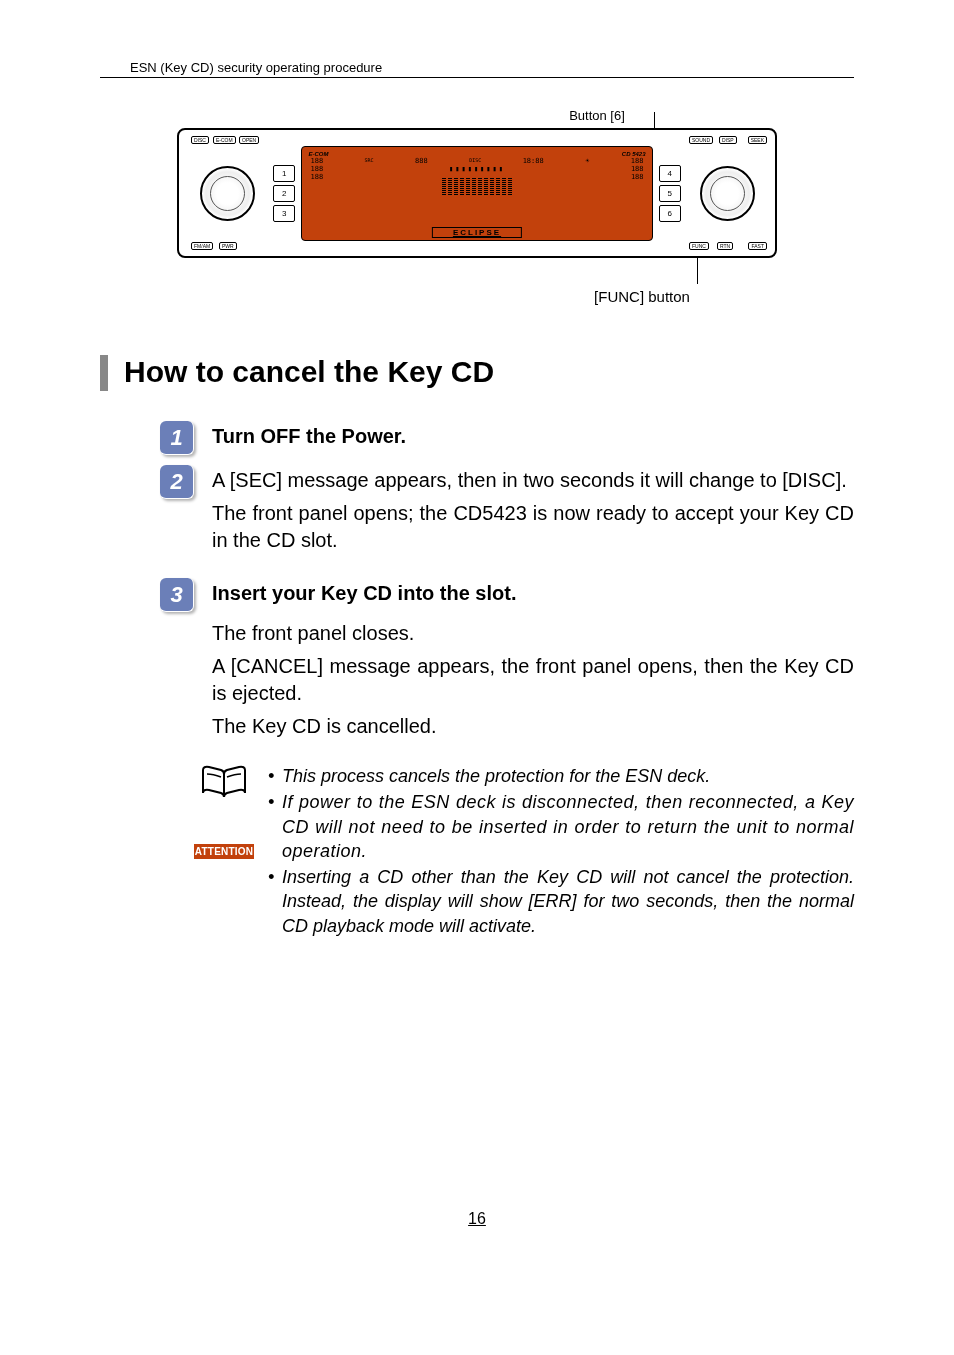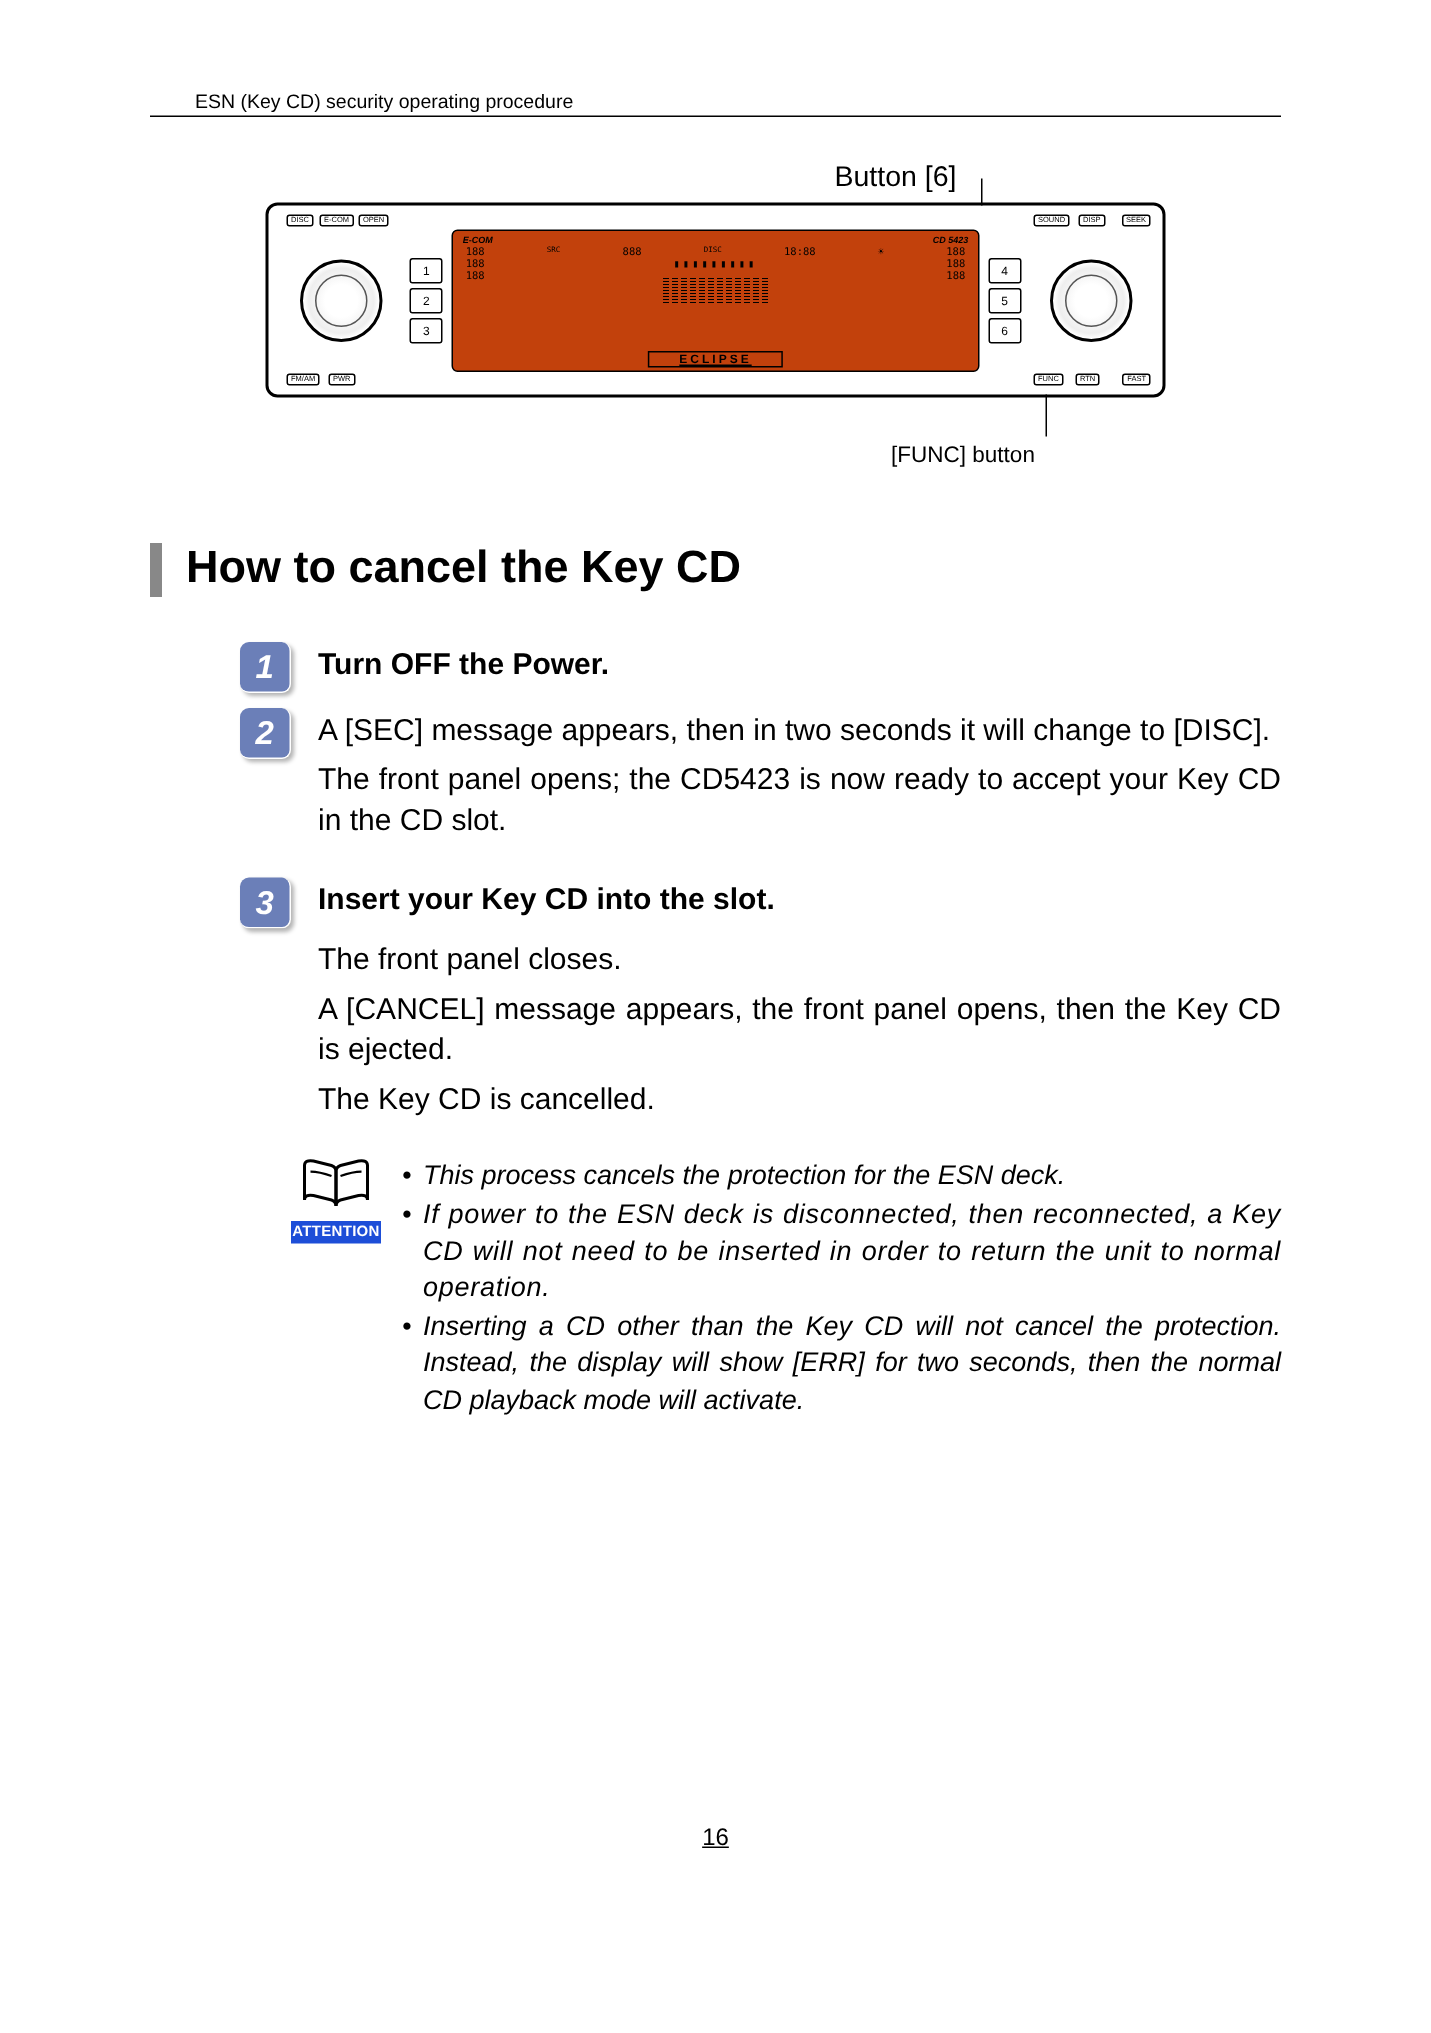--- a/index.html
+++ b/index.html
@@ -22,21 +22,21 @@
     }
     .header-text {
       font-size: 13px;
       padding-left: 30px;
     }
     .diagram-area {
       margin: 30px 100px 20px 100px;
       text-align: center;
     }
     .diagram-label-top {
-      font-size: 19px;
+      font-size: 13px;
       text-align: center;
       margin-bottom: 5px;
       margin-left: 240px;
     }
     .diagram-box {
       width: 600px;
       height: 130px;
       margin: 0 auto;
       border: 2px solid #000;
       border-radius: 8px;
@@ -221,24 +221,25 @@
     }
     .book-icon {
       width: 46px;
       height: 36px;
       margin: 0 auto 2px auto;
     }
     .attention-label {
       font-size: 10px;
       font-weight: bold;
       color: #fff;
-      background: #1d4ed8;
+      background: #c2410c;
       padding: 2px 0px;
       letter-spacing: 0.2px;
       text-align: center;
+      margin-top: 38px;
     }
     .attention-list {
       flex: 1;
       font-size: 18px;
       line-height: 1.35;
       list-style: none;
       font-style: italic;
     }
     .attention-list li {
       position: relative;

